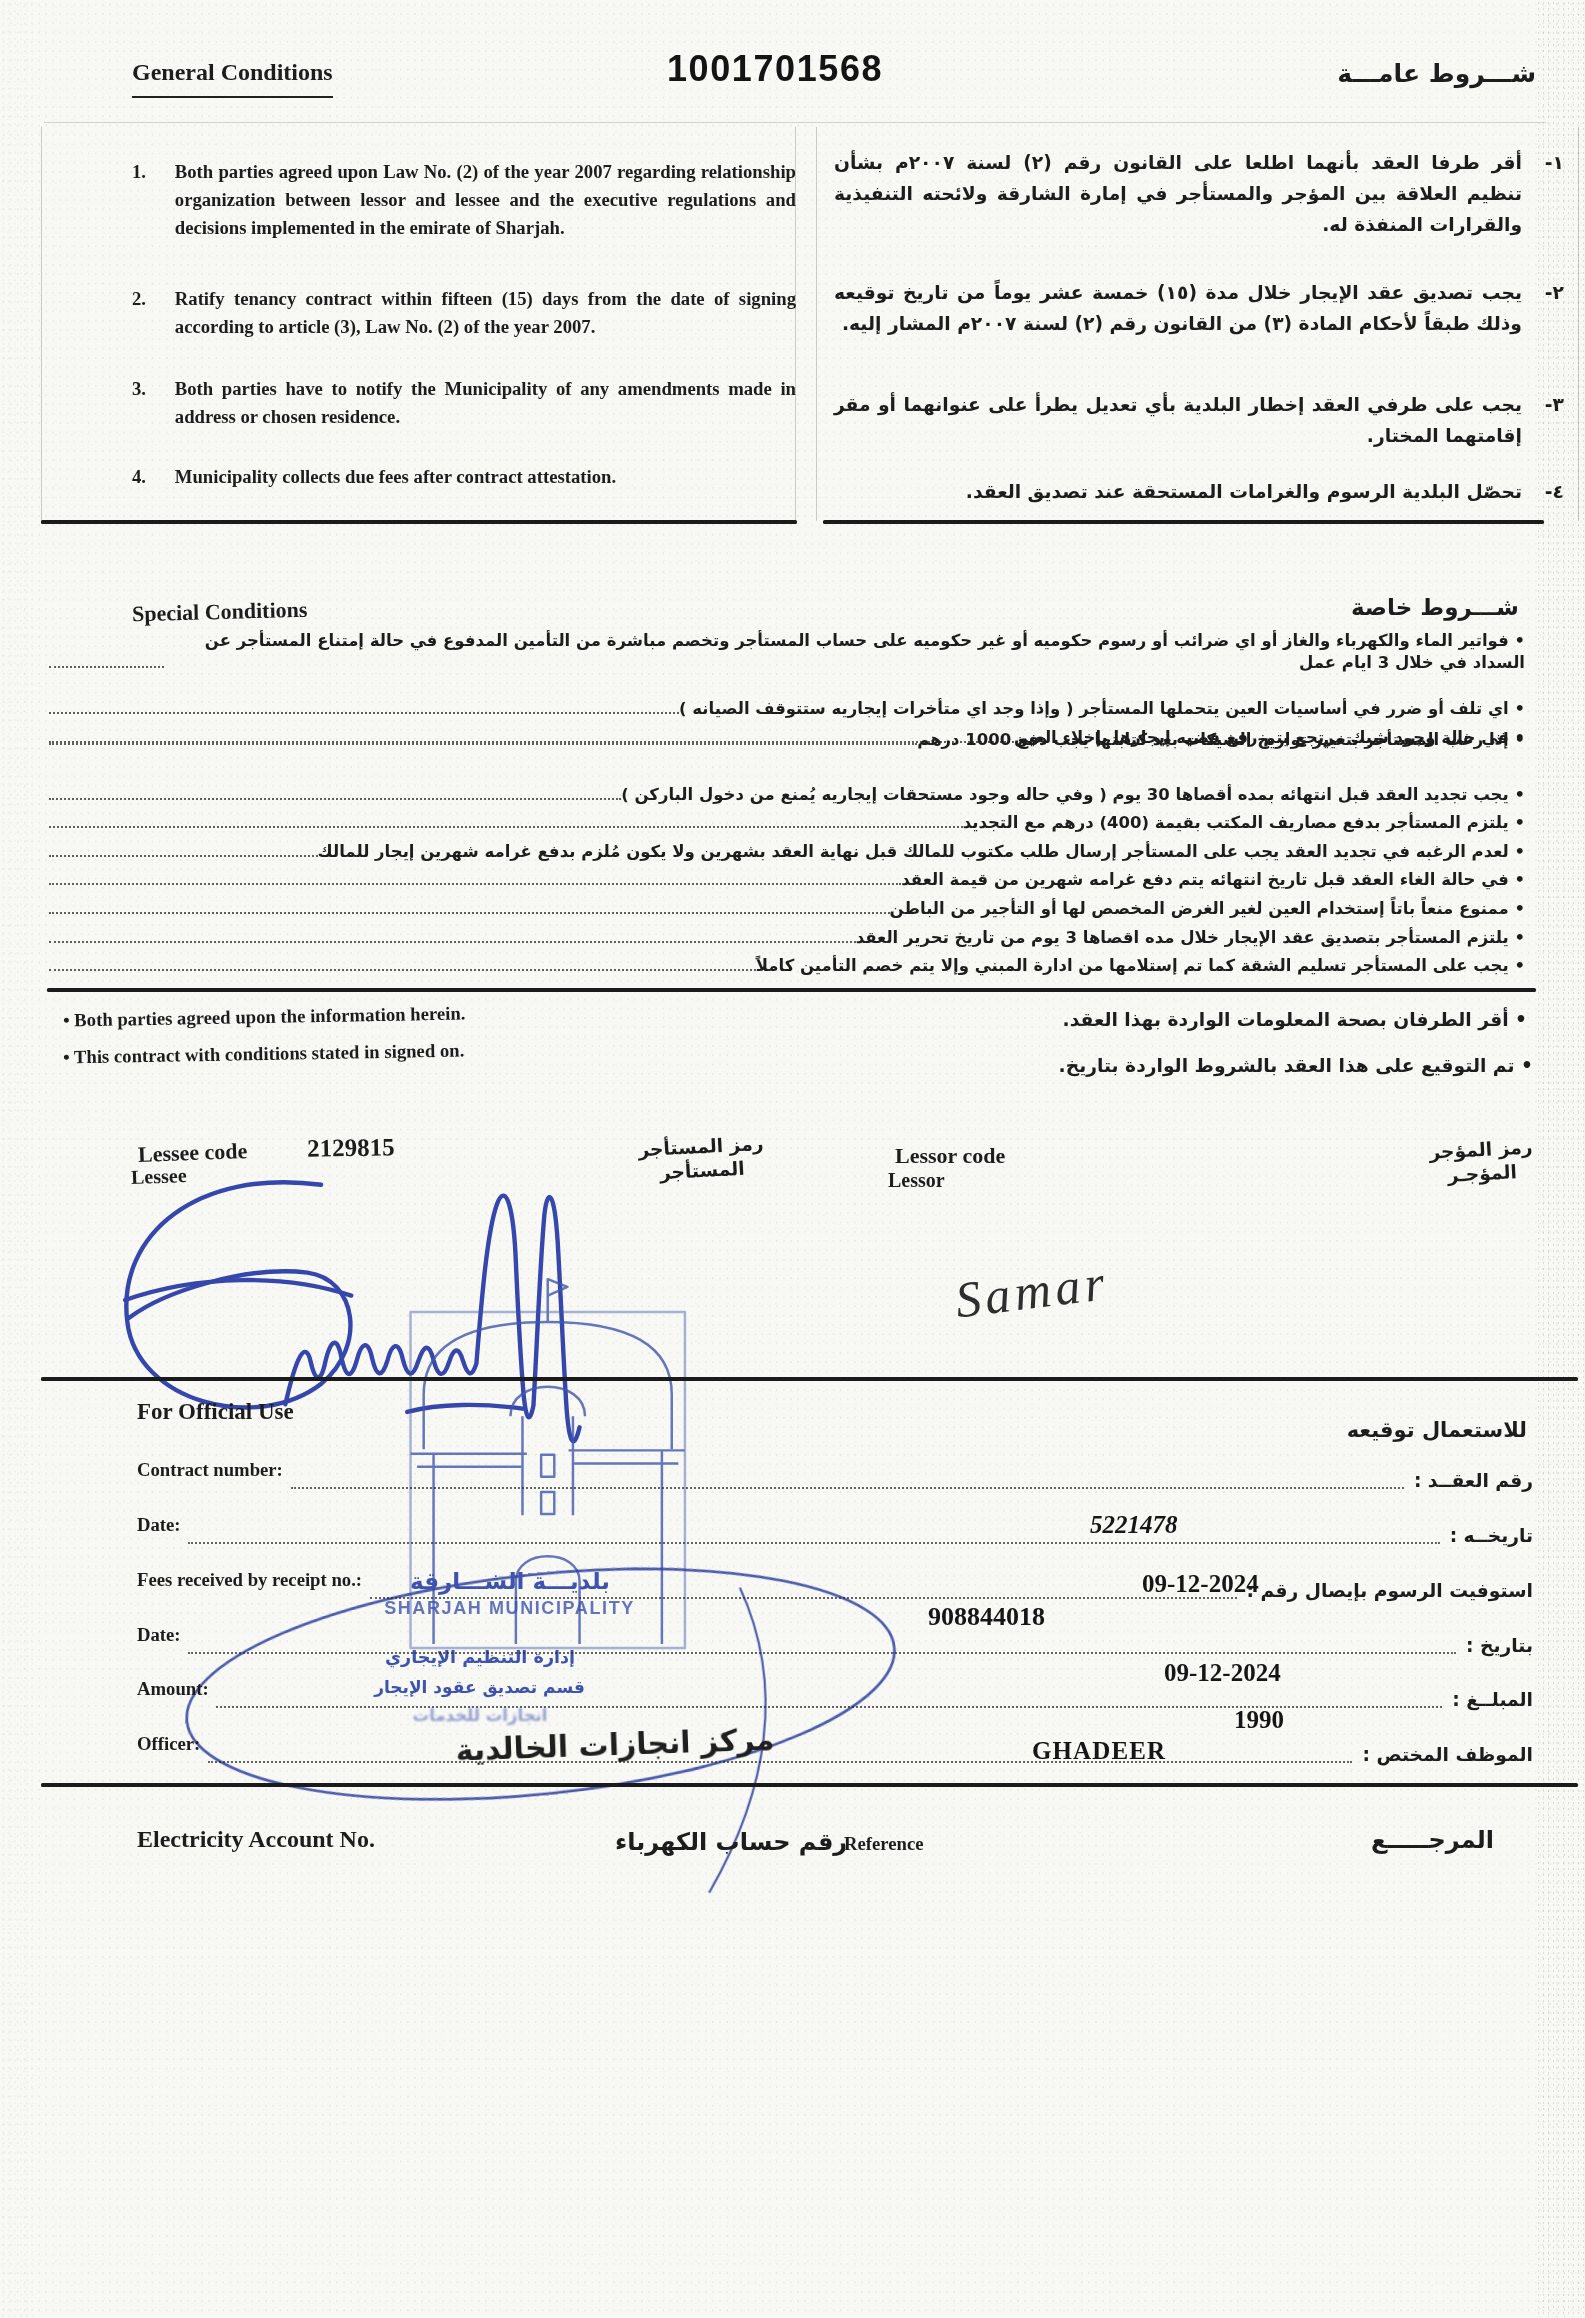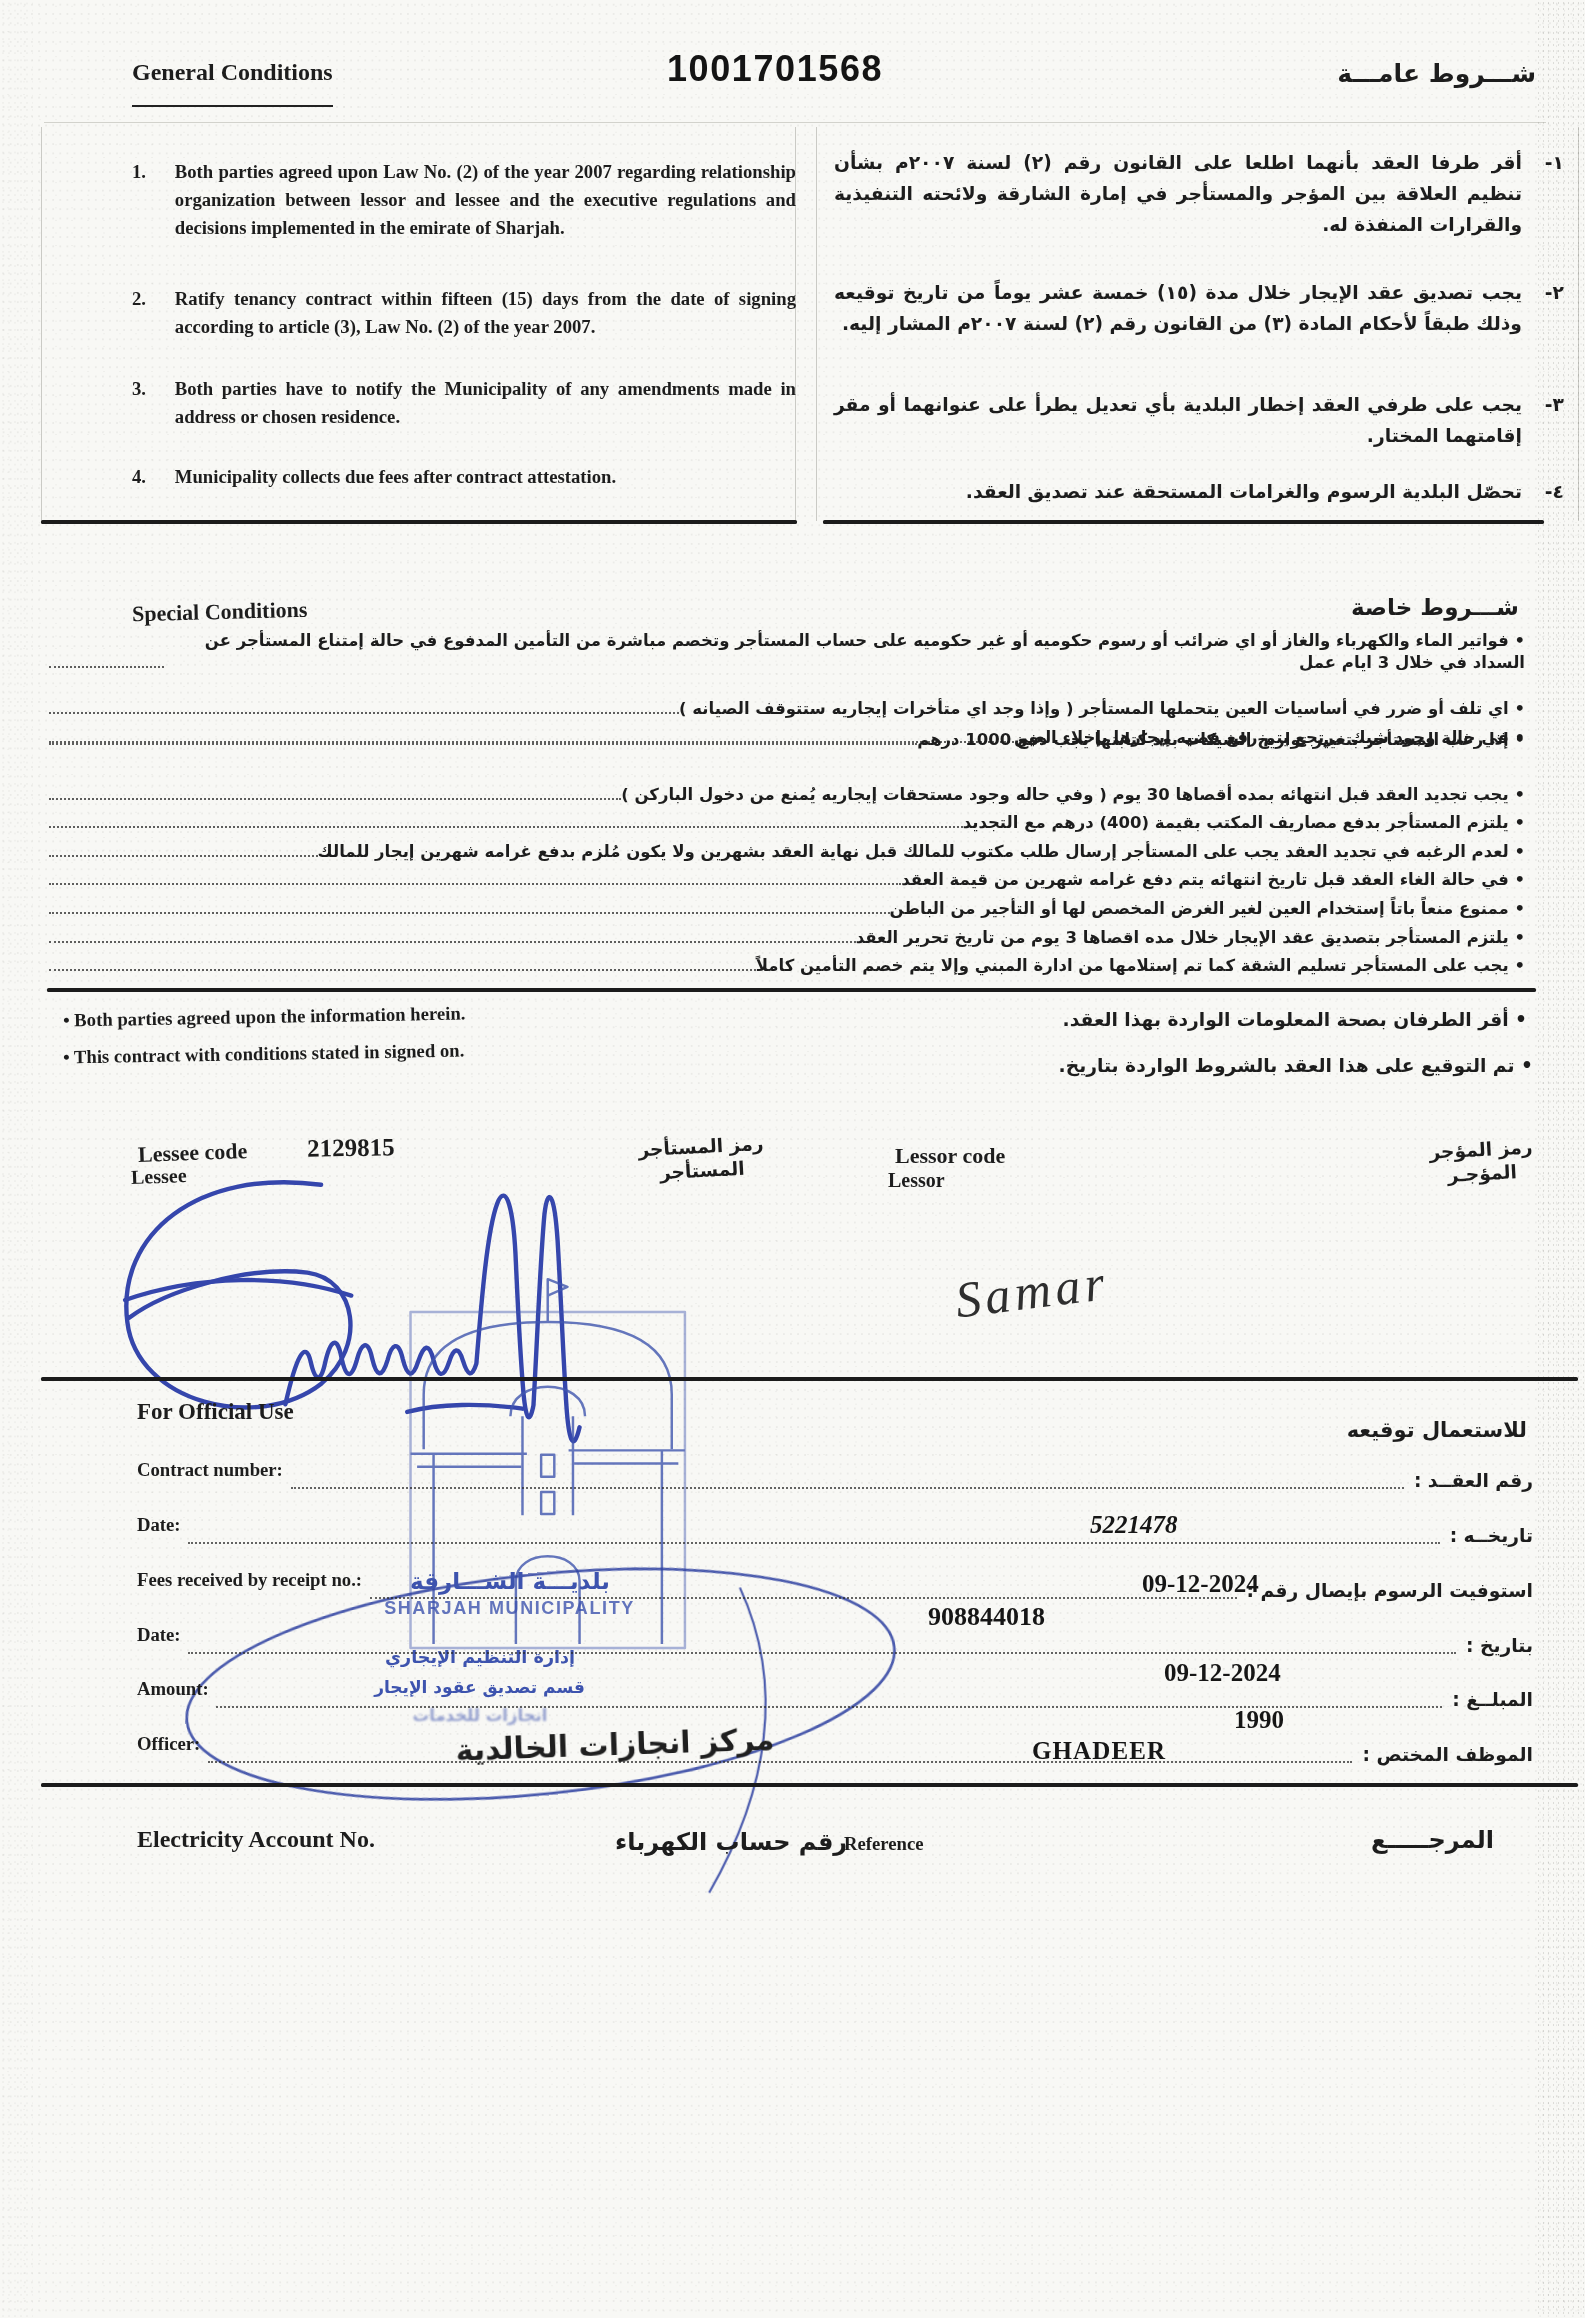--- a/index.html
+++ b/index.html
@@ -22,21 +22,21 @@
     background-size:5px 6px, 8.2px 7.1px;opacity:.8;
   }
   .left-strip{
     top:0;left:0;width:33px;height:100%;
     background-image:radial-gradient(rgba(50,50,45,.10) 0.5px, transparent 0.8px);
     background-size:6px 7.1px;opacity:.7;
   }
   .thick{background:#1b1b1b;height:3.8px;border-radius:1.6px;}
   .vline{width:1.1px;background:rgba(110,110,100,.33);}
   .hline{height:1.1px;background:rgba(140,140,130,.35);}
-  .title-underline{border-bottom:2.2px solid #222;padding-bottom:19px;}
+  .title-underline{border-bottom:2.2px solid #222;padding-bottom:10px;}
   .doc-number{font-family:"Liberation Sans",sans-serif;font-weight:bold;font-size:36px;letter-spacing:1.6px;color:#141414;}
   .h-en{font-size:24px;}
   .h-ar{font-size:25px;}
   .gc-item{display:flex;gap:14.3px;width:664px;font-size:18.7px;line-height:1.5;text-align:justify;}
   .gc-item .num{flex:0 0 28.5px;}
   .gc-item-ar{display:flex;gap:11px;width:730px;font-size:18.7px;line-height:1.66;text-align:justify;}
   .gc-item-ar .num{flex:0 0 31px;}
   .sc-row{left:49px;right:60px;display:flex;align-items:flex-end;}
   .sc-fill{flex:1 1 auto;border-bottom:2.2px dotted rgba(35,35,35,.72);margin-bottom:5.5px;min-width:0;}
   .sc-text{flex:0 1 auto;font-size:16.5px;line-height:1.32;max-width:1361px;text-align:right;}

